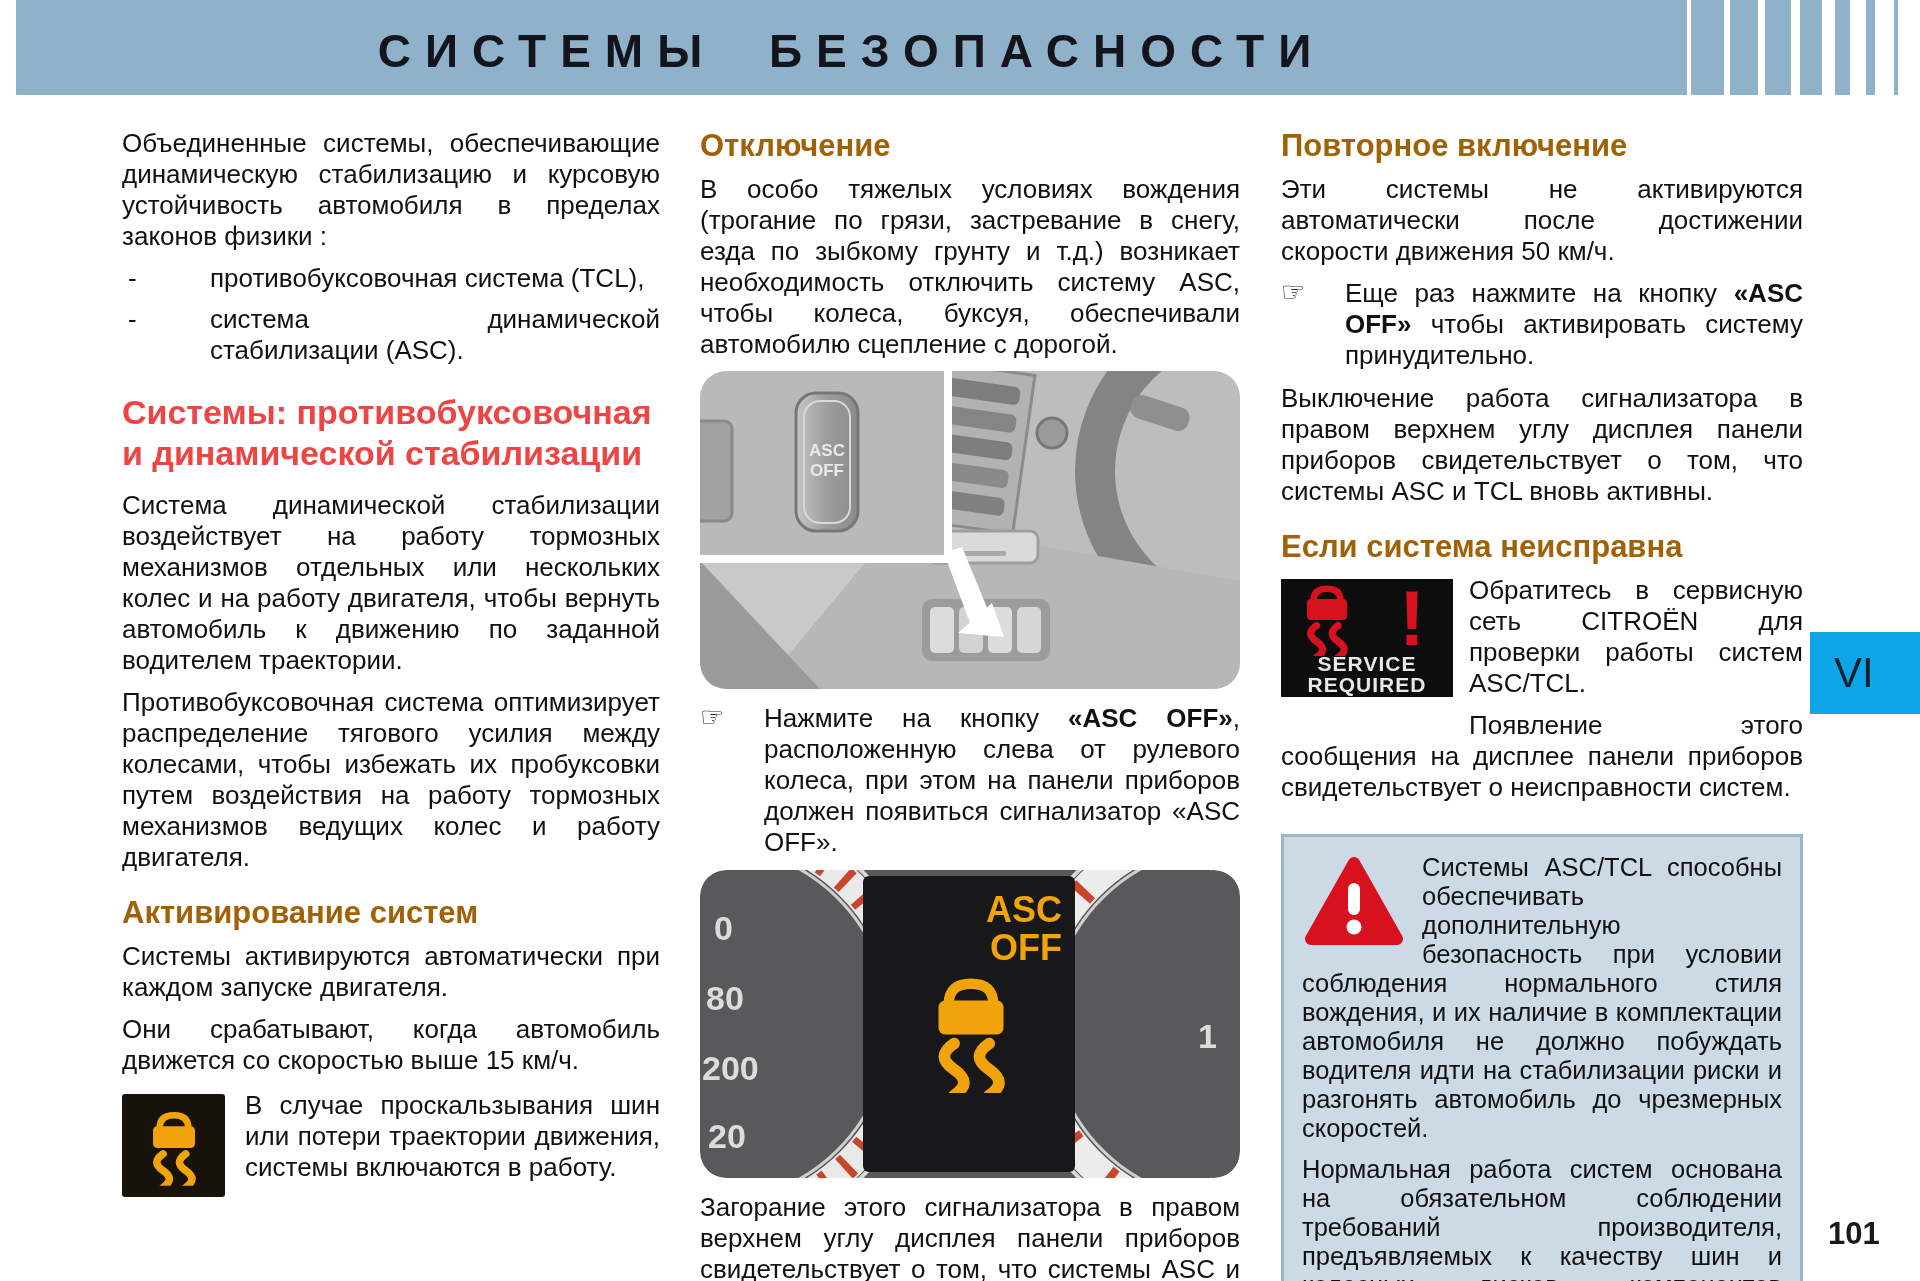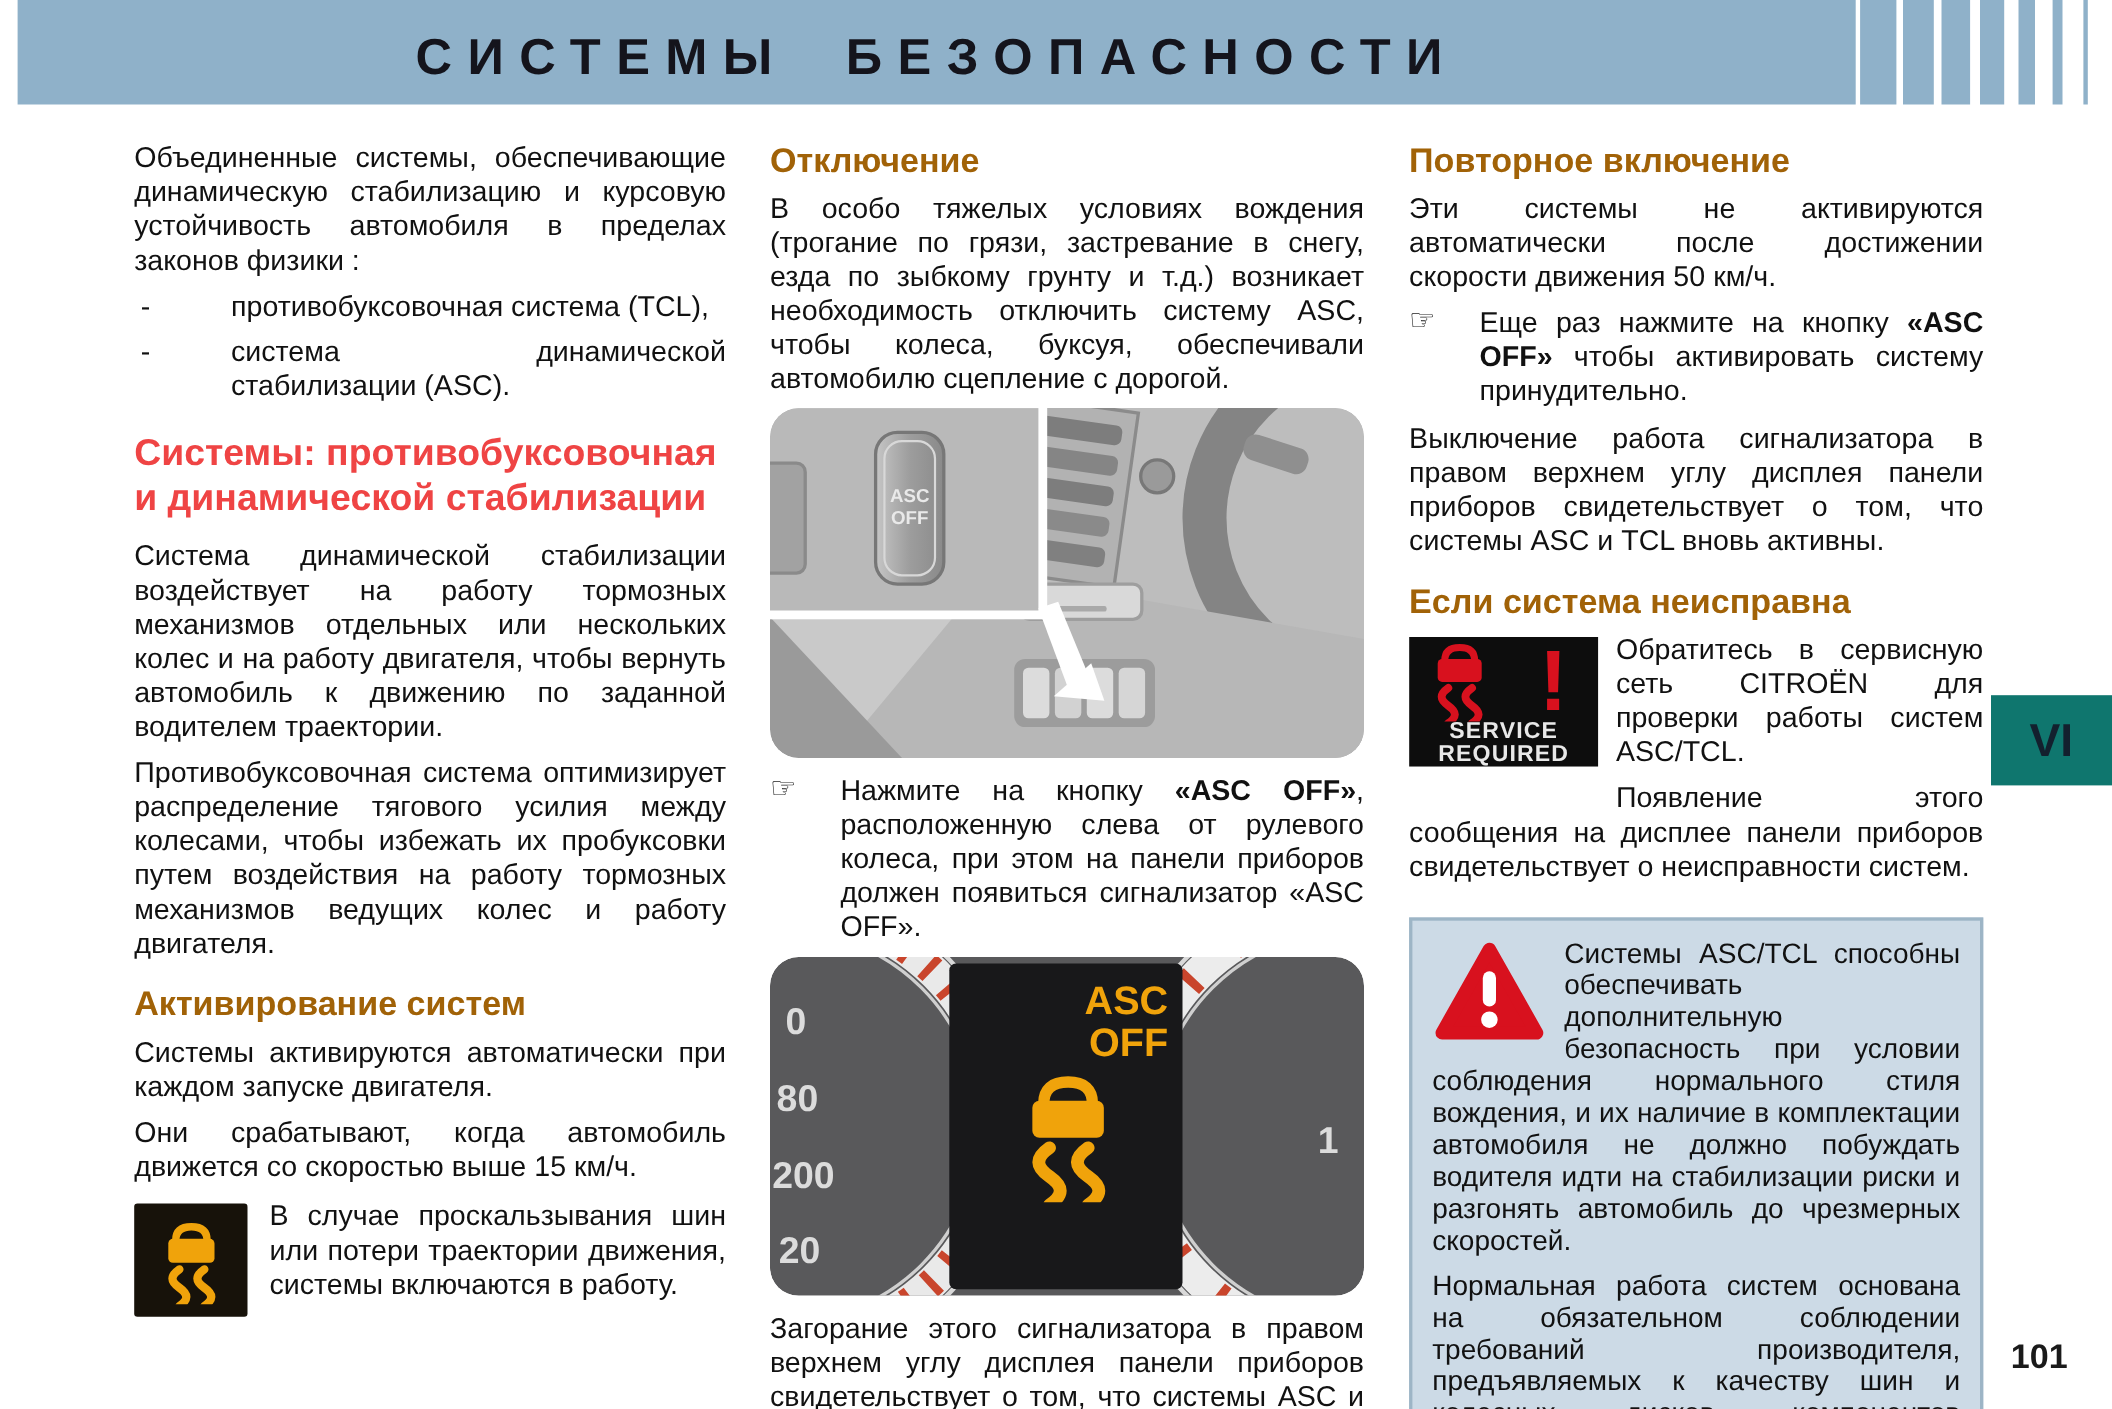--- a/index.html
+++ b/index.html
@@ -43,22 +43,22 @@
   .fault-block{margin-top:6px;}
   .fault-icon{float:left;width:172px;height:118px;margin:4px 16px 30px 0;}
   
   .photo{display:block;border-radius:26px;margin:6px 0 14px 0;}
   
   .warnbox{margin-top:20px;background:#ccdae6;border:3px solid #9db5c6;
         padding:16px 18px 10px 18px;width:480px;}
   .warnbox p{font-size:25.5px;line-height:29px;margin-bottom:12px;}
   .tri{float:left;width:104px;height:92px;margin:2px 16px 6px 0;}
   
-  .vi-tab{position:absolute;right:0;top:632px;width:110px;height:82px;background:#0f766e;
-        font-size:42px;font-weight:bold;color:#13202e;line-height:82px;padding-left:35px;box-sizing:border-box;}
+  .vi-tab{position:absolute;right:0;top:632px;width:110px;height:82px;background:#0ea5e9;
+        font-size:42px;font-weight:normal;color:#13202e;line-height:82px;padding-left:24px;box-sizing:border-box;}
   .page-num{position:absolute;left:1828px;top:1216px;font-size:31px;color:#1a1a1a;font-weight:bold;}
   .b{font-weight:bold;}
   .clear{clear:both;}
   .hiddefs{position:absolute;width:0;height:0;overflow:hidden;}
 </style>
 </head>
 <body>
 
 <svg class="hiddefs" aria-hidden="true">
   <symbol id="skid" viewBox="0 0 100 96">

